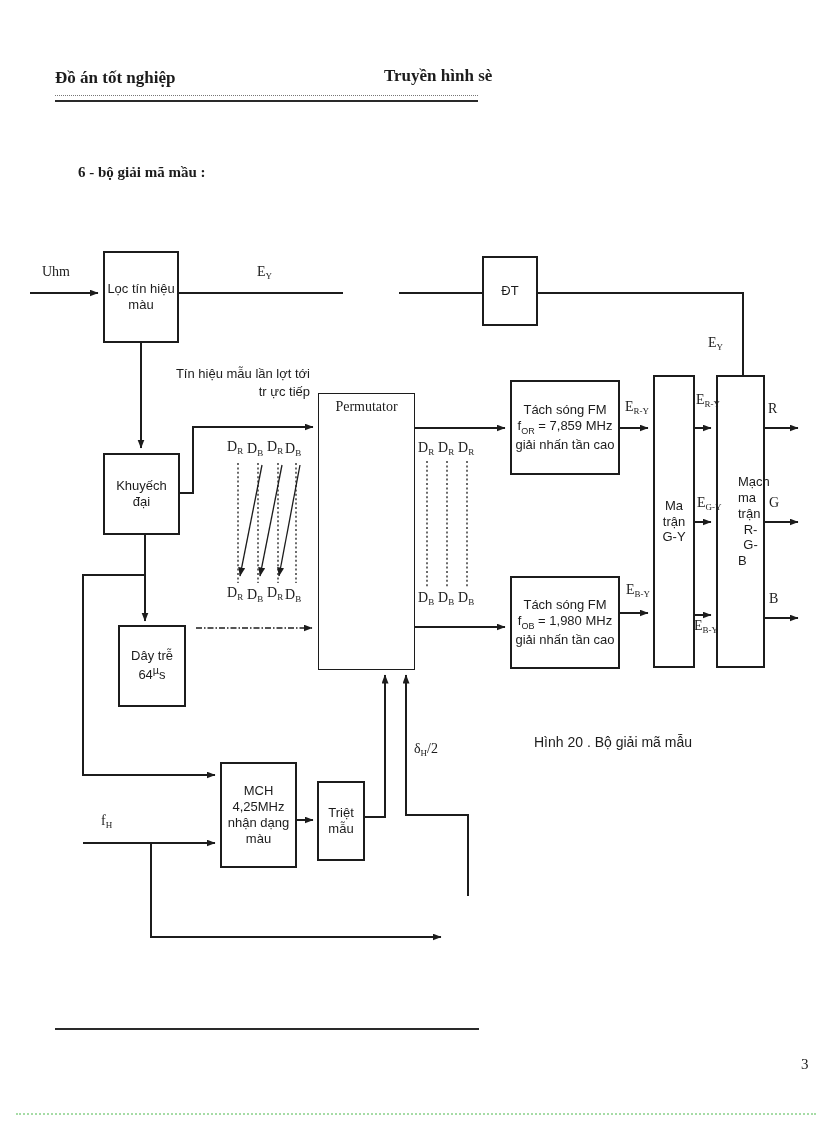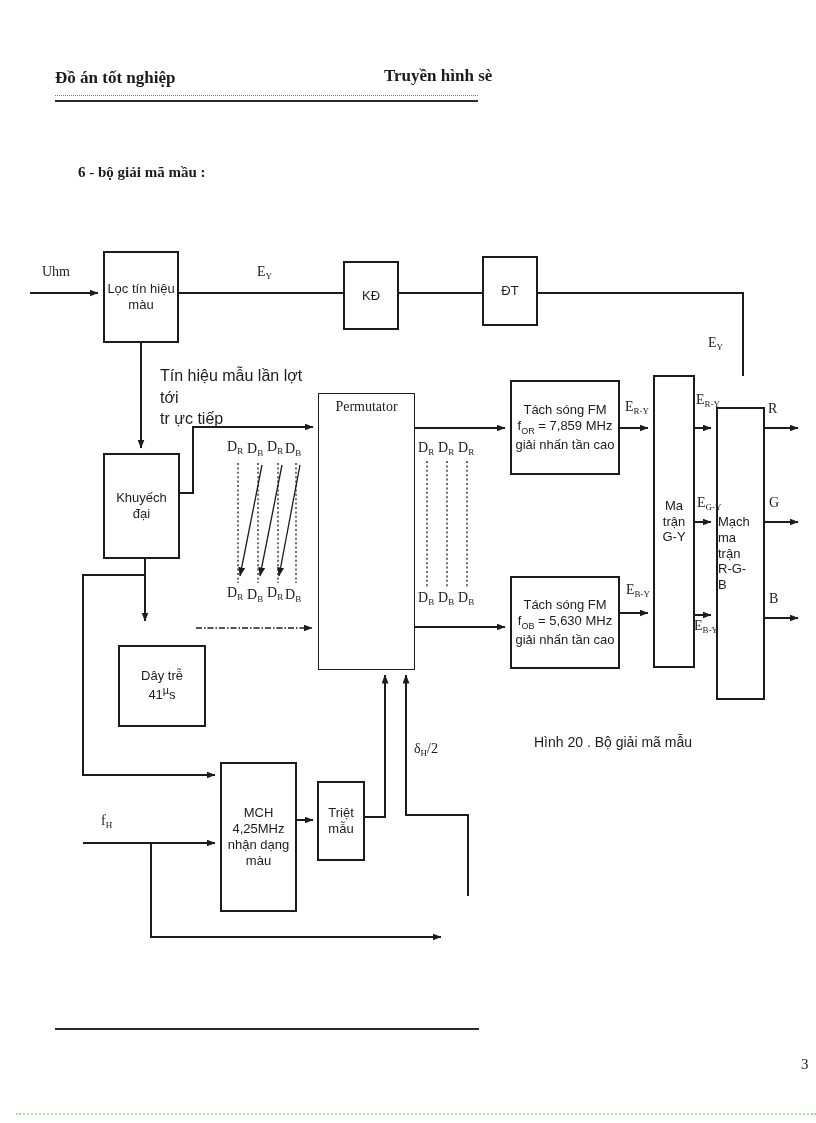--- a/index.html
+++ b/index.html
@@ -15,25 +15,25 @@
   .hdr-rule{ height:4px; border-top:1px dotted #777; border-bottom:2px solid #2a2a2a; }
   .sect{ font-family:"Liberation Serif", serif; font-weight:bold; font-size:15px; white-space:nowrap; }
   
   .box{
     position:absolute; background:#fff; border:2px solid var(--ink);
     display:flex; flex-direction:column; align-items:center; justify-content:center;
     text-align:center; font-size:13px; line-height:1.22; box-sizing:border-box;
   }
   .box .ln{ display:block; }
   .permu{ justify-content:flex-start; padding-top:4px; font-family:"Liberation Serif", serif; font-size:14px; border-width:1.5px; }
-  .mach-box{ align-items:flex-start; text-align:center; padding-left:0;margin-top:32px; }
+  .mach-box{ align-items:flex-start; text-align:center; padding-left:20px; }
   
   .sig{ position:absolute; font-family:"Liberation Serif", serif; font-size:14px; white-space:nowrap; }
   .sig sub{ font-size:9px; vertical-align:-3px; letter-spacing:0; }
-  .note{ font-size:16px; text-align:left; line-height:1.35; }
+  .note{ font-size:13px; text-align:right; line-height:1.35; }
   .caption{ font-size:14px; white-space:nowrap; }
   .pageno{ font-family:"Liberation Serif", serif; font-size:15px; }
   .bottom-rule{ height:2px; background:#2a2a2a; }
   .footer-dots{ border-top:2px dotted #a6dca6; height:0; }
   svg.wires{ position:absolute; left:0; top:0; }
   svg.wires line, svg.wires polyline{ stroke:var(--ink); fill:none; }
   .w2{ stroke-width:2; }
   .w1{ stroke-width:1.3; }
   .dot{ stroke-dasharray:2 2.4; }
   .dashdot{ stroke-dasharray:6 2 1.5 2; }
@@ -102,60 +102,57 @@
 
     <line class="w1 dot" x1="427" y1="461" x2="427" y2="588"></line>
     <line class="w1 dot" x1="447" y1="461" x2="447" y2="588"></line>
     <line class="w1 dot" x1="467" y1="461" x2="467" y2="588"></line>
   </svg>
 
   <div class="box" style="left:103px;top:251px;width:76px;height:92px">
     <span class="ln" data-bind="blocks.loc_tin_hieu.l1">Lọc tín hiệu</span>
     <span class="ln" data-bind="blocks.loc_tin_hieu.l2">màu</span>
   </div>
-  <div class="box" style="left:343px;top:261px;width:56px;height:69px">
-    <span class="ln" data-bind="blocks.kd">KĐ</span>
-  </div>
   <div class="box" style="left:482px;top:256px;width:56px;height:70px">
     <span class="ln" data-bind="blocks.dt">ĐT</span>
   </div>
-  <div class="box" style="left:103px;top:453px;width:77px;height:106px">
+  <div class="box" style="left:103px;top:453px;width:77px;height:82px">
     <span class="ln" data-bind="blocks.khuyech_dai.l1">Khuyếch</span>
     <span class="ln" data-bind="blocks.khuyech_dai.l2">đại</span>
   </div>
   <div class="box permu" style="left:318px;top:393px;width:97px;height:277px">
     <span class="ln" data-bind="blocks.permutator">Permutator</span>
   </div>
-  <div class="box" style="left:118px;top:645px;width:88px;height:82px">
+  <div class="box" style="left:118px;top:625px;width:68px;height:82px">
     <span class="ln" data-bind="blocks.day_tre.l1">Dây trễ</span>
-    <span class="ln"><span data-bind="blocks.day_tre.v_pre">41</span><sup data-bind="blocks.day_tre.v_sup">µ</sup><span data-bind="blocks.day_tre.v_post">s</span></span>
+    <span class="ln"><span data-bind="blocks.day_tre.v_pre">64</span><sup data-bind="blocks.day_tre.v_sup">µ</sup><span data-bind="blocks.day_tre.v_post">s</span></span>
   </div>
   <div class="box" style="left:510px;top:380px;width:110px;height:95px">
     <span class="ln" data-bind="blocks.tach_song_r.l1">Tách sóng FM</span>
     <span class="ln"><span data-bind="blocks.tach_song_r.f_pre">f</span><sub data-bind="blocks.tach_song_r.f_sub">OR</sub><span data-bind="blocks.tach_song_r.f_post"> = 7,859 MHz</span></span>
     <span class="ln" data-bind="blocks.tach_song_r.l3">giải nhấn tần cao</span>
   </div>
   <div class="box" style="left:510px;top:576px;width:110px;height:93px">
     <span class="ln" data-bind="blocks.tach_song_b.l1">Tách sóng FM</span>
-    <span class="ln"><span data-bind="blocks.tach_song_b.f_pre">f</span><sub data-bind="blocks.tach_song_b.f_sub">OB</sub><span data-bind="blocks.tach_song_b.f_post"> = 5,630 MHz</span></span>
+    <span class="ln"><span data-bind="blocks.tach_song_b.f_pre">f</span><sub data-bind="blocks.tach_song_b.f_sub">OB</sub><span data-bind="blocks.tach_song_b.f_post"> = 1,980 MHz</span></span>
     <span class="ln" data-bind="blocks.tach_song_b.l3">giải nhấn tần cao</span>
   </div>
   <div class="box" style="left:653px;top:375px;width:42px;height:293px">
     <span class="ln" data-bind="blocks.ma_tran_gy.l1">Ma</span>
     <span class="ln" data-bind="blocks.ma_tran_gy.l2">trận</span>
     <span class="ln" data-bind="blocks.ma_tran_gy.l3">G-Y</span>
   </div>
   <div class="box mach-box" style="left:716px;top:375px;width:49px;height:293px">
     <span class="ln" data-bind="blocks.mach_ma_tran.l1">Mạch</span>
     <span class="ln" data-bind="blocks.mach_ma_tran.l2">ma</span>
     <span class="ln" data-bind="blocks.mach_ma_tran.l3">trận</span>
     <span class="ln" data-bind="blocks.mach_ma_tran.l4">R-G-</span>
     <span class="ln" data-bind="blocks.mach_ma_tran.l5">B</span>
   </div>
-  <div class="box" style="left:220px;top:762px;width:77px;height:150px">
+  <div class="box" style="left:220px;top:762px;width:77px;height:106px">
     <span class="ln" data-bind="blocks.mch.l1">MCH</span>
     <span class="ln" data-bind="blocks.mch.l2">4,25MHz</span>
     <span class="ln" data-bind="blocks.mch.l3">nhận dạng</span>
     <span class="ln" data-bind="blocks.mch.l4">màu</span>
   </div>
   <div class="box" style="left:317px;top:781px;width:48px;height:80px">
     <span class="ln" data-bind="blocks.triet_mau.l1">Triệt</span>
     <span class="ln" data-bind="blocks.triet_mau.l2">mẫu</span>
   </div>
 

